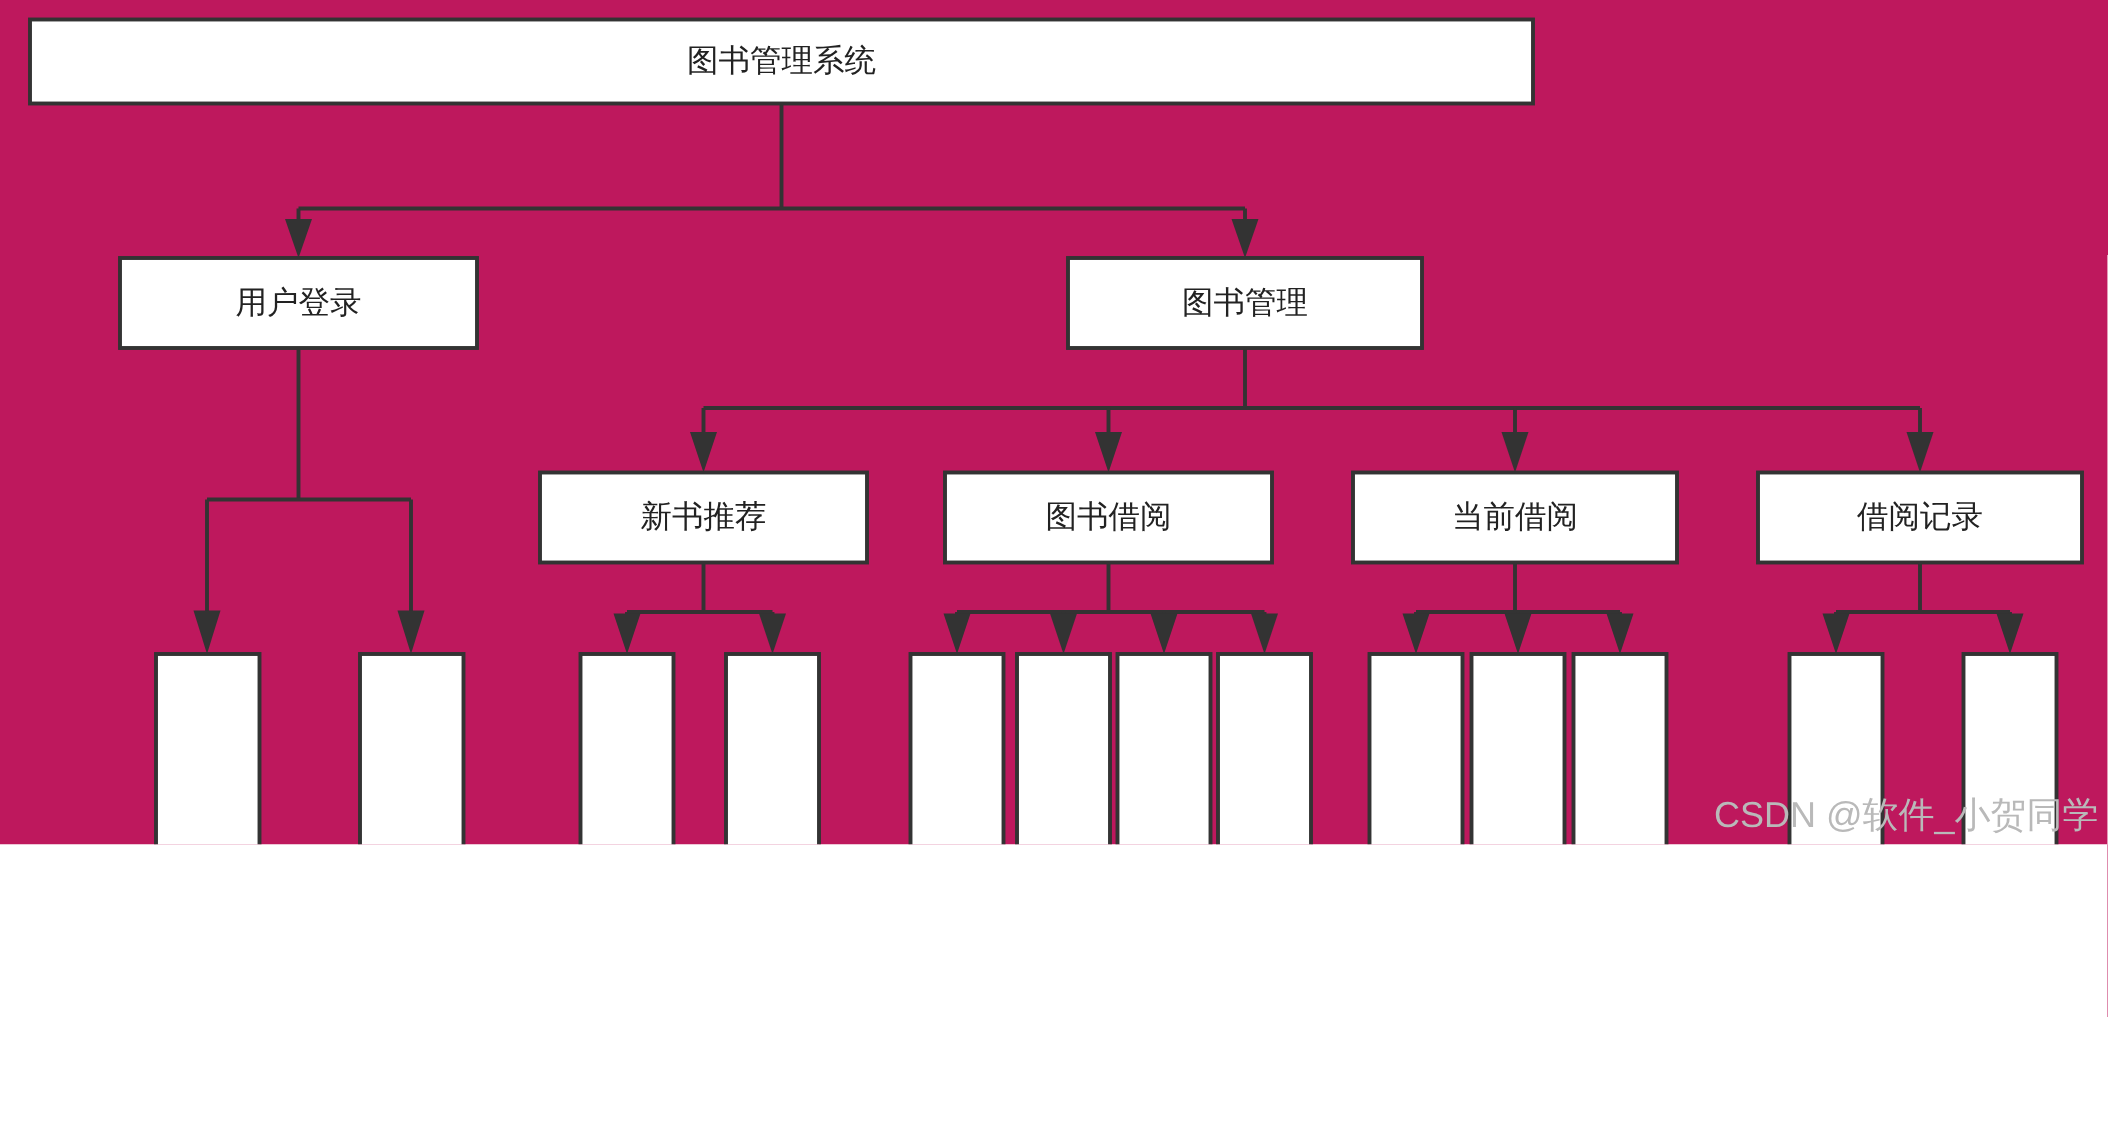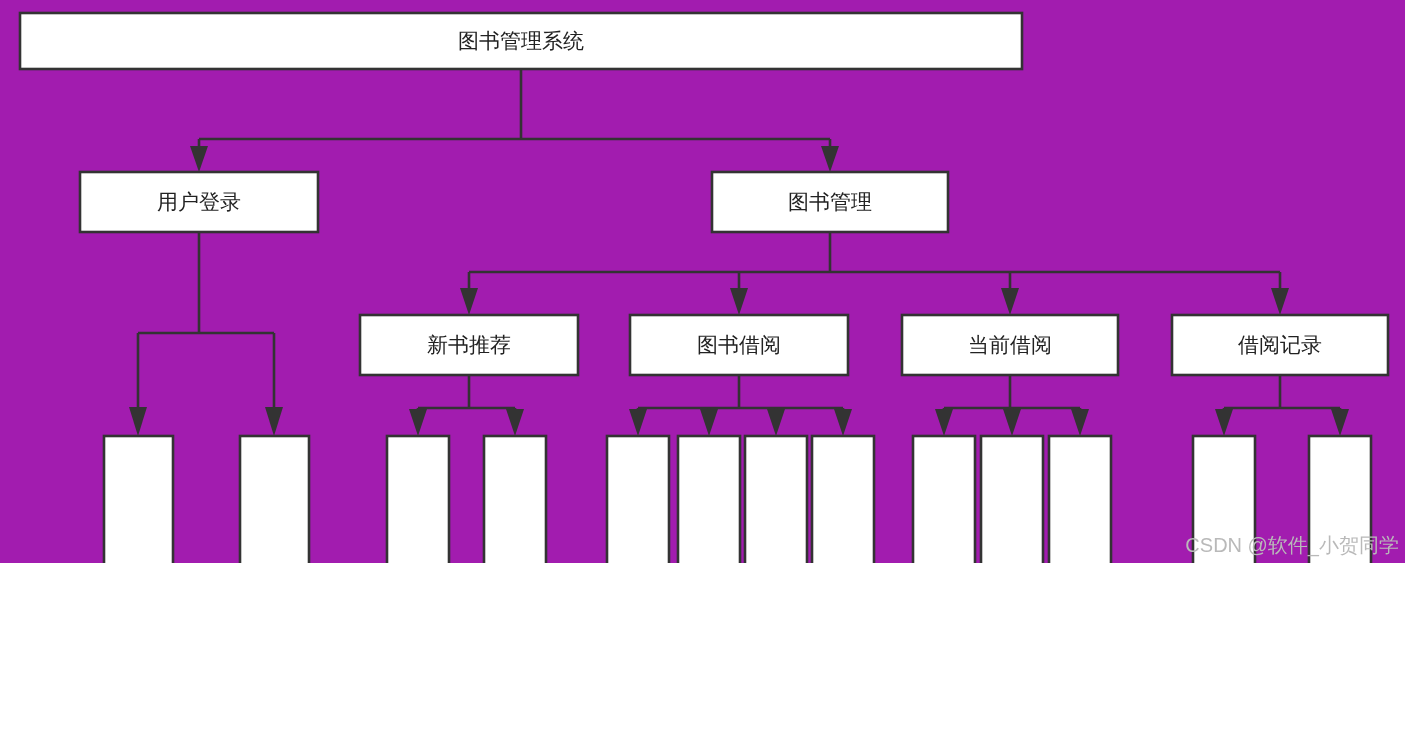--- a/index.html
+++ b/index.html
@@ -7,21 +7,21 @@
     padding: 0;
     background: #ffffff;
   }
   body {
     font-family: "Liberation Sans", "DejaVu Sans", sans-serif;
   }
   #stage {
     position: relative;
     width: 1405px;
     height: 563px;
-    background: #a21caf;
+    background: #be185d;
     overflow: hidden;
   }
   #diagram-svg {
     position: absolute;
     left: 0;
     top: 0;
     width: 1405px;
     height: 747px;
   }
   .node-box {
@@ -53,21 +53,21 @@
     text-anchor: middle;
     dominant-baseline: middle;
     writing-mode: vertical-rl;
     letter-spacing: 3px;
   }
   .watermark {
     position: absolute;
     right: 6px;
     bottom: 4px;
     font-family: "Liberation Sans", "DejaVu Sans", sans-serif;
-    font-size: 20px;
+    font-size: 24px;
     color: #b9b9b9;
     white-space: nowrap;
     user-select: none;
     margin-top: 13px;
   }
 </style>
 </head>
 <body>
 
 <div id="stage">

